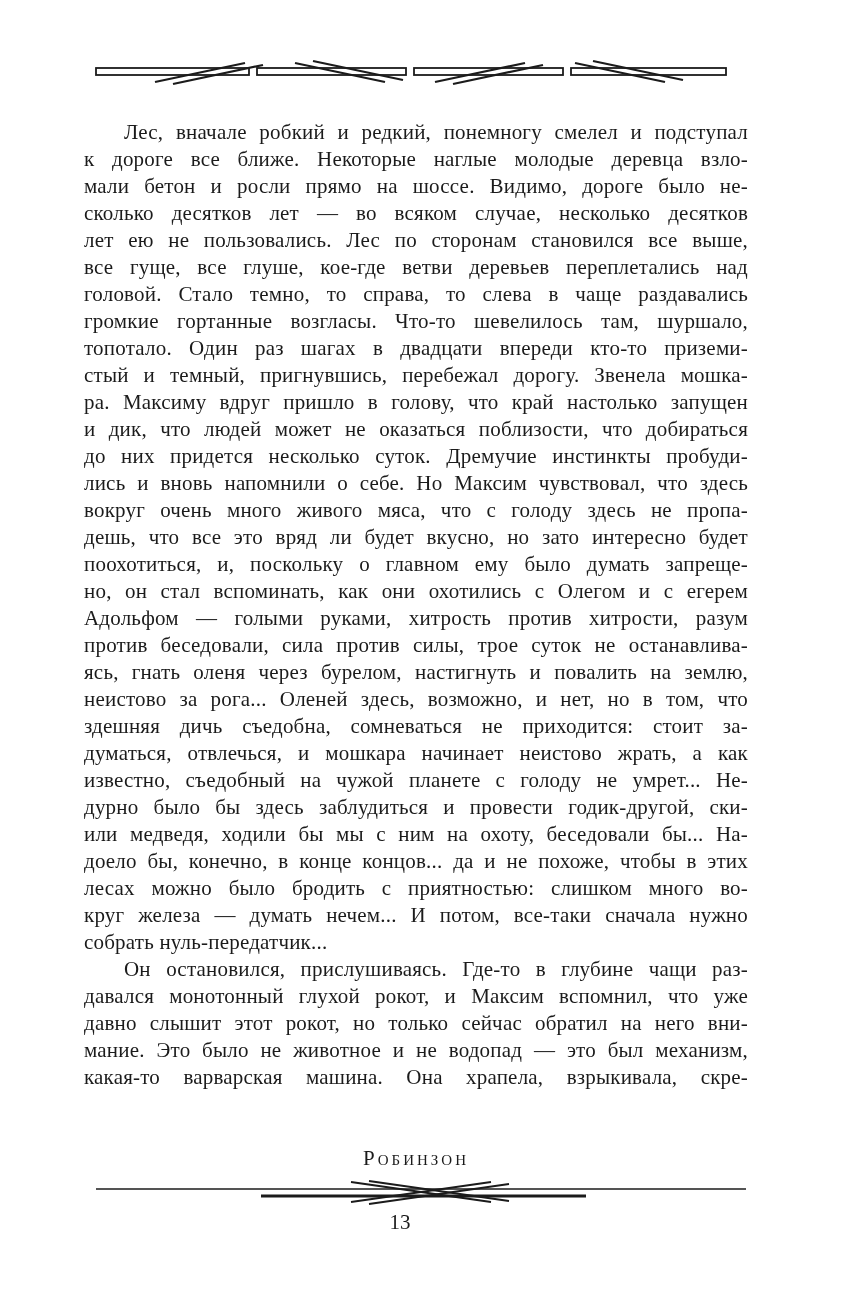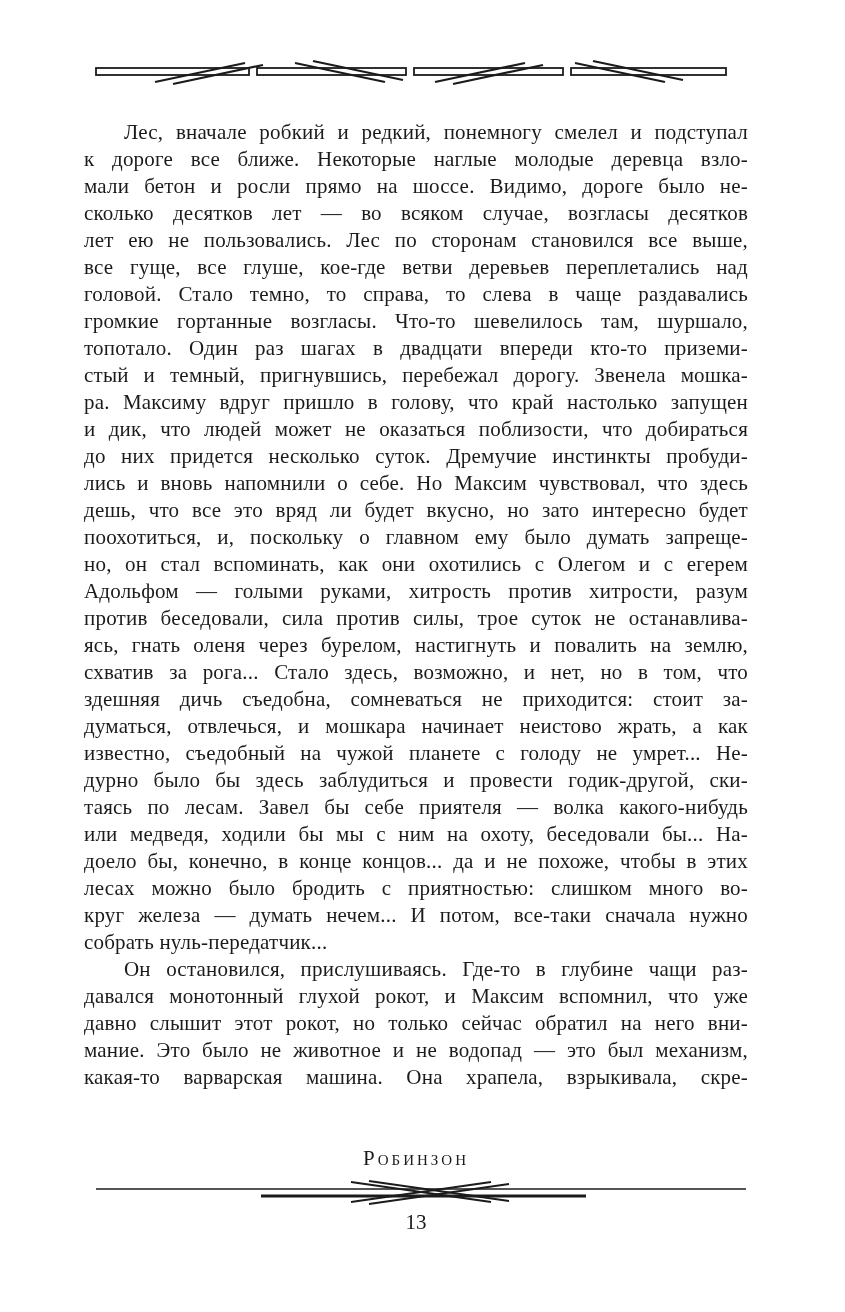--- a/index.html
+++ b/index.html
@@ -63,21 +63,21 @@
   }
   .footer-ornament {
     position: absolute;
     left: 96px;
     top: 1180px;
     width: 650px;
     height: 28px;
   }
   .page-number {
     position: absolute;
-    left: 84px;
+    left: 68px;
     top: 1210px;
     width: 664px;
     text-align: center;
     font-size: 21px;
     font-family: Liberation Serif, serif;
   }
 </style>
 </head>
 <body>
 
@@ -100,43 +100,43 @@
     <line x1="358" y1="25" x2="448" y2="6" stroke-width="2.2"></line>
 
     <line x1="480" y1="4" x2="570" y2="23" stroke-width="2.2"></line>
     <line x1="498" y1="2" x2="588" y2="21" stroke-width="2.2"></line>
   </svg>
 
   <div class="text-block">
       <div class="line j indent">Лес, вначале робкий и редкий, понемногу смелел и подступал</div>
       <div class="line j">к дороге все ближе. Некоторые наглые молодые деревца взло-</div>
       <div class="line j">мали бетон и росли прямо на шоссе. Видимо, дороге было не-</div>
-      <div class="line j">сколько десятков лет — во всяком случае, возгласы десятков</div>
+      <div class="line j">сколько десятков лет — во всяком случае, несколько десятков</div>
       <div class="line j">лет ею не пользовались. Лес по сторонам становился все выше,</div>
       <div class="line j">все гуще, все глуше, кое-где ветви деревьев переплетались над</div>
       <div class="line j">головой. Стало темно, то справа, то слева в чаще раздавались</div>
       <div class="line j">громкие гортанные возгласы. Что-то шевелилось там, шуршало,</div>
       <div class="line j">топотало. Один раз шагах в двадцати впереди кто-то приземи-</div>
       <div class="line j">стый и темный, пригнувшись, перебежал дорогу. Звенела мошка-</div>
       <div class="line j">ра. Максиму вдруг пришло в голову, что край настолько запущен</div>
       <div class="line j">и дик, что людей может не оказаться поблизости, что добираться</div>
       <div class="line j">до них придется несколько суток. Дремучие инстинкты пробуди-</div>
       <div class="line j">лись и вновь напомнили о себе. Но Максим чувствовал, что здесь</div>
+      <div class="line j">вокруг очень много живого мяса, что с голоду здесь не пропа-</div>
       <div class="line j">дешь, что все это вряд ли будет вкусно, но зато интересно будет</div>
       <div class="line j">поохотиться, и, поскольку о главном ему было думать запреще-</div>
       <div class="line j">но, он стал вспоминать, как они охотились с Олегом и с егерем</div>
       <div class="line j">Адольфом — голыми руками, хитрость против хитрости, разум</div>
       <div class="line j">против беседовали, сила против силы, трое суток не останавлива-</div>
       <div class="line j">ясь, гнать оленя через бурелом, настигнуть и повалить на землю,</div>
-      <div class="line j">схватив за рога... Стало здесь, возможно, и нет, но в том, что</div>
+      <div class="line j">неистово за рога... Оленей здесь, возможно, и нет, но в том, что</div>
       <div class="line j">здешняя дичь съедобна, сомневаться не приходится: стоит за-</div>
       <div class="line j">думаться, отвлечься, и мошкара начинает неистово жрать, а как</div>
       <div class="line j">известно, съедобный на чужой планете с голоду не умрет... Не-</div>
       <div class="line j">дурно было бы здесь заблудиться и провести годик-другой, ски-</div>
-      <div class="line j">таясь по лесам. Завел бы себе приятеля — волка какого-нибудь</div>
       <div class="line j">или медведя, ходили бы мы с ним на охоту, беседовали бы... На-</div>
       <div class="line j">доело бы, конечно, в конце концов... да и не похоже, чтобы в этих</div>
       <div class="line j">лесах можно было бродить с приятностью: слишком много во-</div>
       <div class="line j">круг железа — думать нечем... И потом, все-таки сначала нужно</div>
       <div class="line last-left">собрать нуль-передатчик...</div>
       <div class="line j indent">Он остановился, прислушиваясь. Где-то в глубине чащи раз-</div>
       <div class="line j">давался монотонный глухой рокот, и Максим вспомнил, что уже</div>
       <div class="line j">давно слышит этот рокот, но только сейчас обратил на него вни-</div>
       <div class="line j">мание. Это было не животное и не водопад — это был механизм,</div>
       <div class="line j">какая-то варварская машина. Она храпела, взрыкивала, скре-</div>

